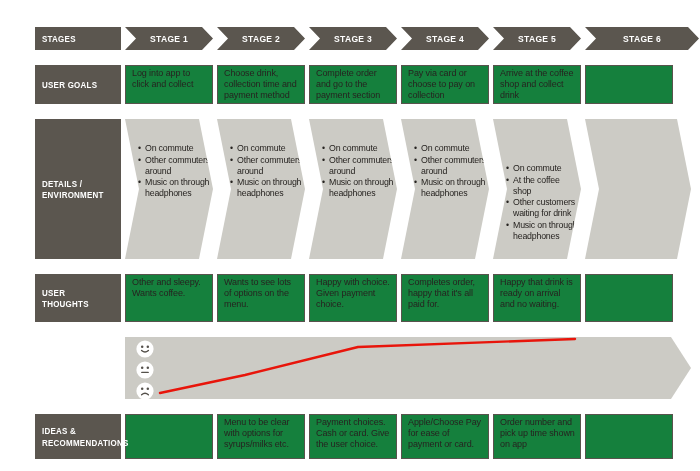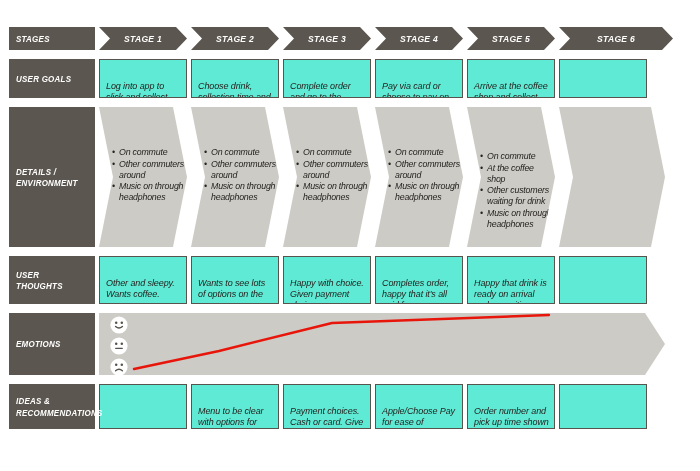--- a/index.html
+++ b/index.html
@@ -1,26 +1,25 @@
 <!DOCTYPE html>
 <html style="--dark: #5b564f; --light: #cccbc5;"><head>
 <meta charset="utf-8">
 <style>
   html,body{margin:0;padding:0;background:#fff;}
   .canvas{
     position:relative;width:700px;height:471px;background:#ffffff;overflow:hidden;
     font-family:"Liberation Sans",sans-serif;color:#262320;
   }
   .jm{
-    position:absolute;left:9px;top:27px;
+    position:absolute;left:35px;top:27px;
     display:grid;
     grid-template-columns:86px repeat(6,88px);
     grid-template-rows:23px 39px 140px 48px 62px 45px;
-    gap:9px 4px;
-    font-style:italic;
+    gap:15px 4px;
   }
   
   .label-box{
     background:var(--dark,#5b564f);
     color:#fff;display:flex;flex-direction:column;justify-content:center;
     padding-left:7px;box-sizing:border-box;
   }
   .label-box span{
     display:block;font-weight:bold;font-size:9.5px;line-height:11.5px;
     letter-spacing:.3px;transform:scaleX(.84);transform-origin:left center;white-space:nowrap;
@@ -30,28 +29,28 @@
     background:var(--dark,#5b564f);color:#fff;
     display:flex;align-items:center;justify-content:center;
     clip-path:polygon(11px 50%,0 0,calc(100% - 11px) 0,100% 50%,calc(100% - 11px) 100%,0 100%);
     box-sizing:border-box;
     text-align:right;
   }
   .hdr span{font-weight:bold;font-size:9.5px;letter-spacing:.3px;transform:scaleX(.9);white-space:nowrap;}
   .hdr-last{width:calc(100% + 26px);}
   
   .tbox{
-    background:#5eead4;border:1px solid #58534d;box-sizing:border-box;
-    padding:21px 4px 2px 6px;font-size:9px;line-height:11px;letter-spacing:-.1px;overflow:hidden;
+    background:#15803d;border:1px solid #58534d;box-sizing:border-box;
+    padding:2px 4px 2px 6px;font-size:9px;line-height:11px;letter-spacing:-.1px;overflow:hidden;
   }
   
   .det{
     background:var(--light,#cccbc5);
     clip-path:polygon(14px 50%,0 0,calc(100% - 14px) 0,100% 50%,calc(100% - 14px) 100%,0 100%);
-    box-sizing:border-box;padding:40px 2px 0 12px;overflow:hidden;
+    box-sizing:border-box;padding:24px 2px 0 12px;overflow:hidden;
   }
   .det-last{width:calc(100% + 18px);}
   .det ul{margin:0;padding:0;list-style:none;font-size:8.8px;line-height:10.8px;letter-spacing:-.2px;}
   .det li{position:relative;padding-left:8px;margin-bottom:1px;}
   .det li::before{content:"\2022";position:absolute;left:1px;top:0;}
   
   .band{
     grid-column:2/8;position:relative;
     background:var(--light,#cccbc5);
     clip-path:polygon(0 0,calc(100% - 20px) 0,100% 50%,calc(100% - 20px) 100%,0 100%);
@@ -145,23 +144,20 @@
       <span>USER</span>
       <span>THOUGHTS</span>
     </div>
     <div class="tbox">Other and sleepy. Wants coffee.</div>
     <div class="tbox">Wants to see lots of options on the menu.</div>
     <div class="tbox">Happy with choice. Given payment choice.</div>
     <div class="tbox">Completes order, happy that it's all paid for.</div>
     <div class="tbox">Happy that drink is ready on arrival and no waiting.</div>
     <div class="tbox"></div>
 
-    <div class="label-box">
-      <span>EMOTIONS</span>
-    </div>
     <div class="band">
       <div class="faces">
         <svg width="18" height="18" viewBox="0 0 18 18">
           <circle cx="9" cy="9" r="8.6" fill="#ffffff"></circle>
           <circle cx="6.2" cy="6.8" r="1.25" fill="#55514b"></circle>
           <circle cx="11.8" cy="6.8" r="1.25" fill="#55514b"></circle>
           <path d="M5.6 10.4 Q9 13.6 12.4 10.4" fill="none" stroke="#55514b" stroke-width="1.4" stroke-linecap="round"></path>
         </svg>
         <svg width="18" height="18" viewBox="0 0 18 18">
           <circle cx="9" cy="9" r="8.6" fill="#ffffff"></circle>

